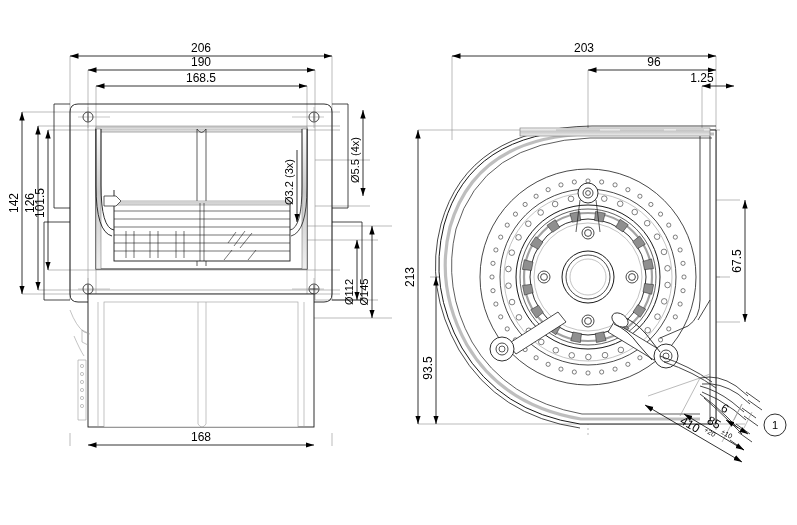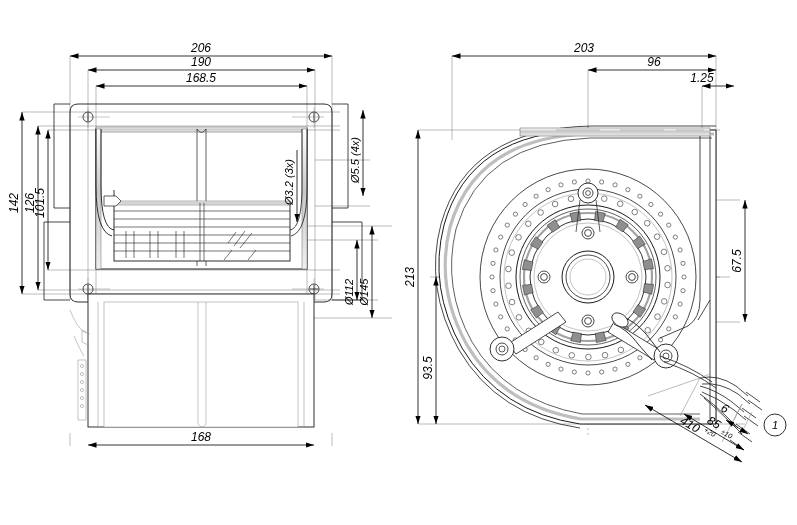--- a/index.html
+++ b/index.html
@@ -1,18 +1,18 @@
 <!DOCTYPE html>
 <html><head>
 <meta charset="utf-8">
 <style>
   html,body{margin:0;padding:0;background:#ffffff;}
   body{width:797px;height:525px;overflow:hidden;
        font-family:"Liberation Sans",sans-serif;color:#000;}
-  #sheet{position:relative;width:797px;height:525px;background:#fff;font-style:italic;}
+  #sheet{position:relative;width:797px;height:525px;background:#fff;}
   svg{display:block;}
   .dimtext{font-family:"Liberation Sans",sans-serif;font-size:12px;fill:#000;}
   .dimtext-sm{font-family:"Liberation Sans",sans-serif;font-size:11px;fill:#000;}
   .dimtext-tiny{font-family:"Liberation Sans",sans-serif;font-size:7px;fill:#000;}
   .balloon{font-family:"Liberation Sans",sans-serif;font-size:11px;fill:#000;}
 </style>
 </head>
 <body>
 
 <div id="sheet">

